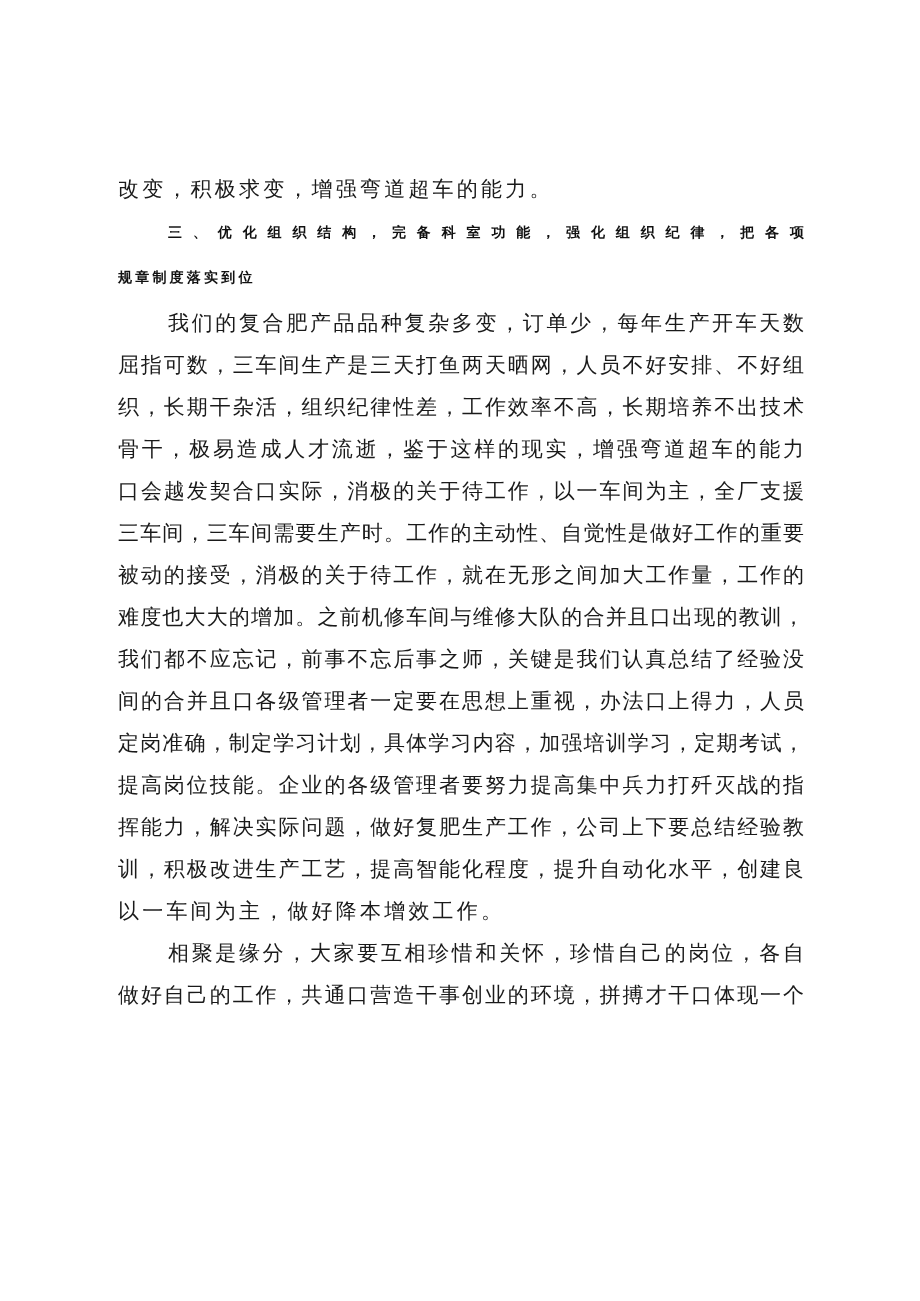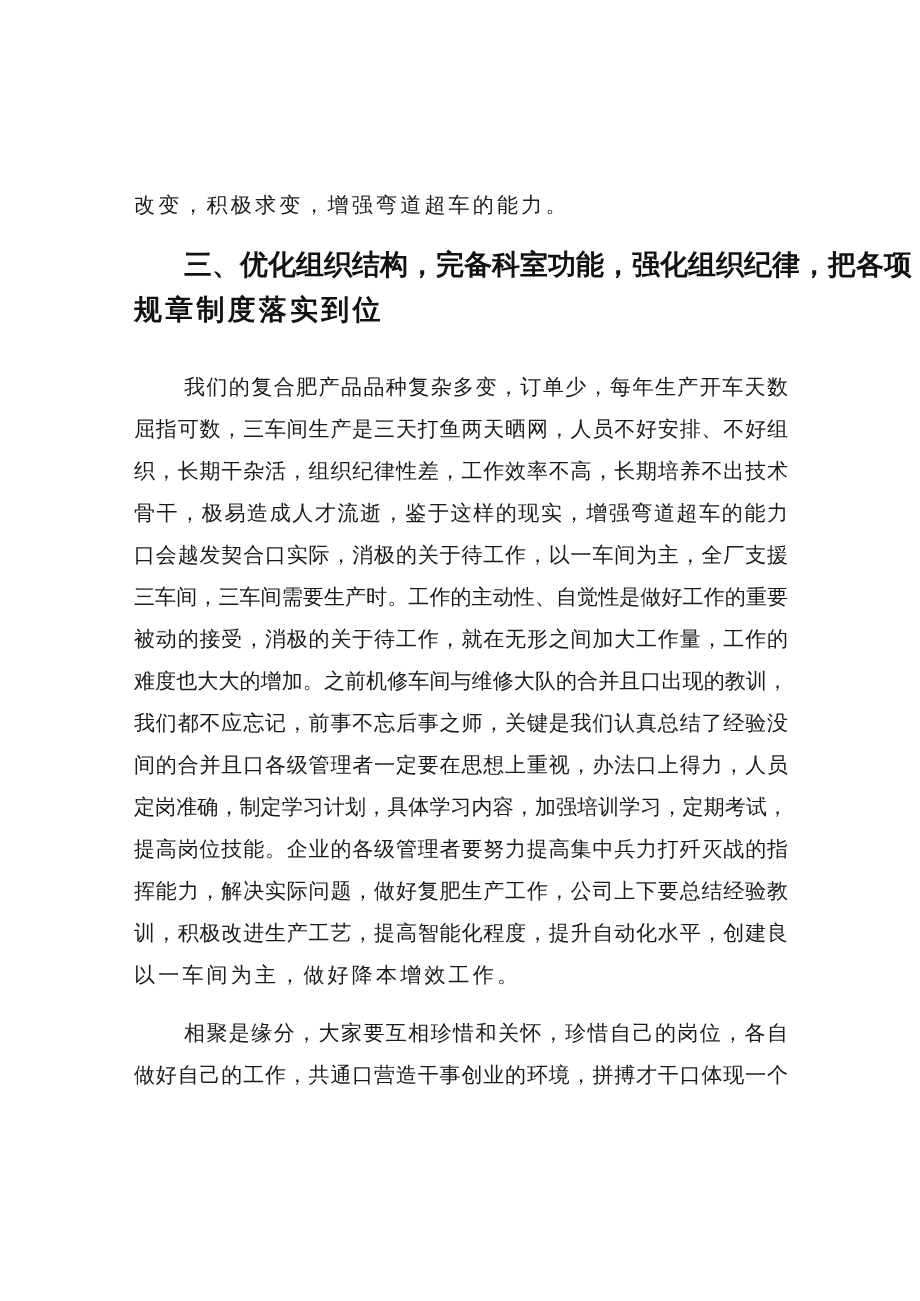--- a/index.html
+++ b/index.html
@@ -30,27 +30,27 @@
     overflow: visible;
   }
   .line.justify {
     text-align: justify;
     text-align-last: justify;
     letter-spacing: 0;
   }
   .heading .line {
     font-family: "DejaVu Sans", "Liberation Sans", sans-serif;
     font-weight: bold;
-    font-size: 28px;
+    font-size: 14px;
     color: #111;
     height: 45px;
     line-height: 45px;
   }
   .indent { padding-left: 50px; }
-  .para { margin: 16px; }
+  .para { margin: 0; }
   .spacer-sm { height: 2px; }
 </style>
 </head>
 <body>
 
 <div class="page">
 
   <div class="para">
     <div class="line">改变，积极求变，增强弯道超车的能力。</div>
   </div>

